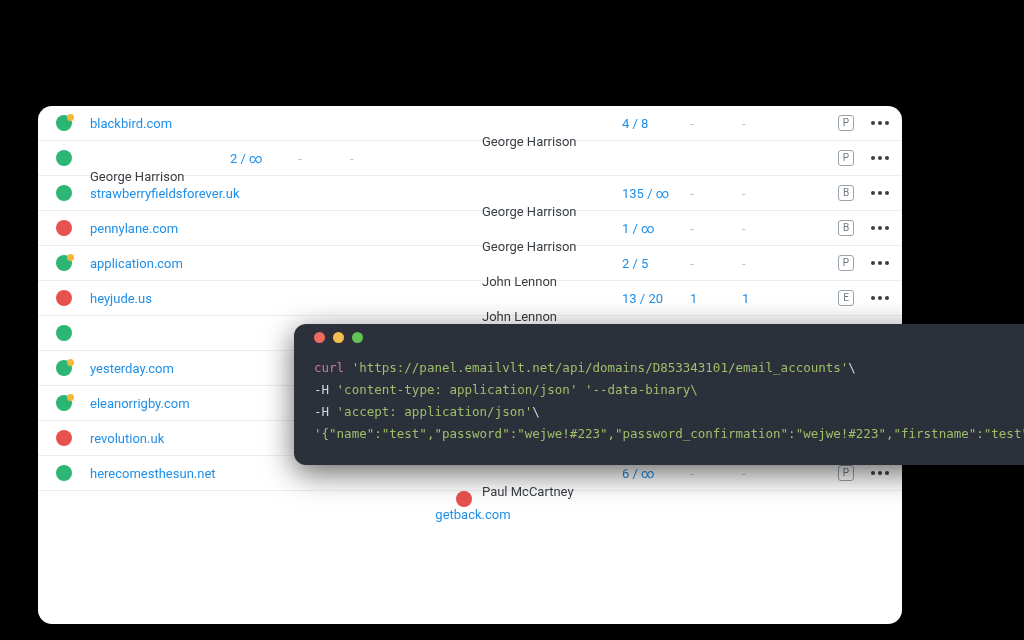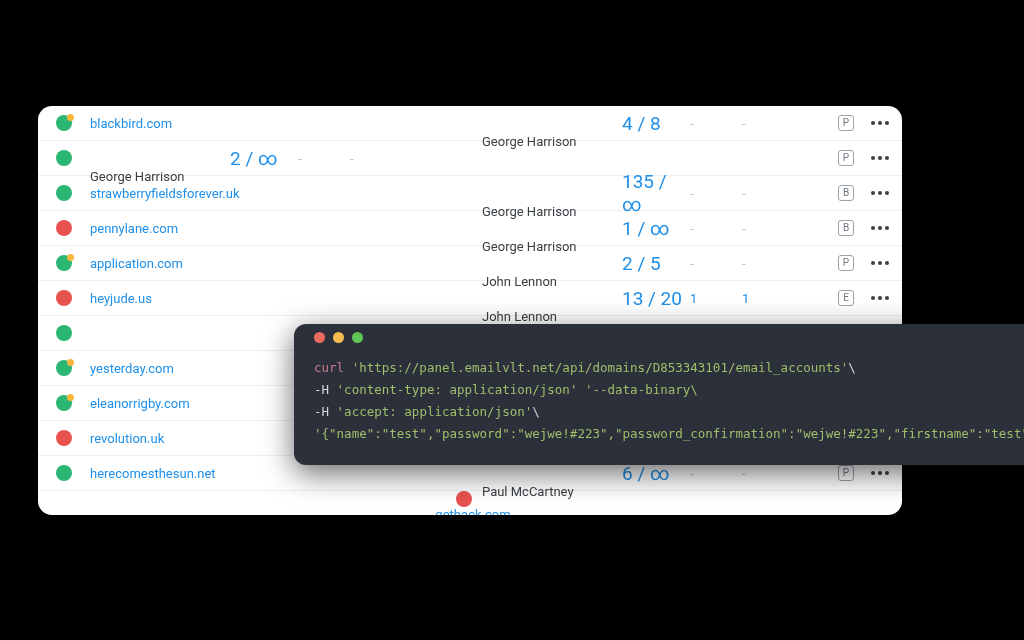--- a/index.html
+++ b/index.html
@@ -10,21 +10,21 @@
     font-size: 13px;
     color: #333;
     position: relative;
   }
 
   .panel {
     position: absolute;
     left: 38px;
     top: 106px;
     width: 864px;
-    height: 409px;
+    height: 518px;
     background: #fff;
     border-radius: 14px;
     box-shadow: 0 4px 20px rgba(0,0,0,0.4);
     overflow: hidden;
   }
 
   .row {
     display: flex;
     align-items: center;
     height: 35px;
@@ -52,21 +52,21 @@
 
   .domain {
     flex: 0 0 392px;
     color: #1f8fe8;
     font-size: 13px;
     white-space: nowrap;
     overflow: hidden;
     text-overflow: ellipsis;
   }
   .owner  { flex: 0 0 140px; color: #3a3f44; font-size: 13px; margin-top: 37px; }
-  .quota  { flex: 0 0 68px;  color: #1f8fe8; font-size: 19px; }
+  .quota  { flex: 0 0 68px;  color: #1f8fe8; font-size: 13px; }
   .metric { flex: 0 0 52px;  color: #1f8fe8; font-size: 13px; }
   .dash   { color: #b7bec5; }
 
   .filler { flex: 1 1 auto; }
 
   .badge {
     flex: 0 0 auto;
     width: 16px; height: 16px;
     border: 1px solid #9aa2ab;
     border-radius: 3px;

